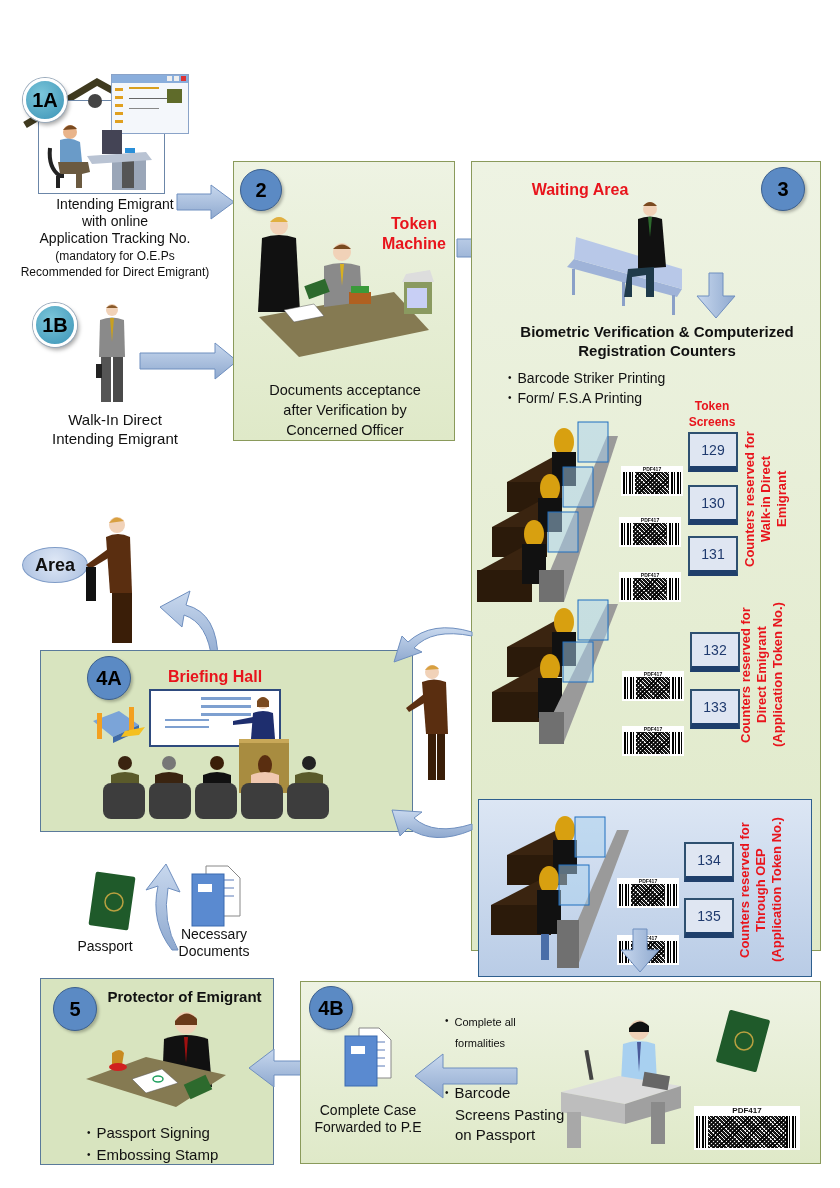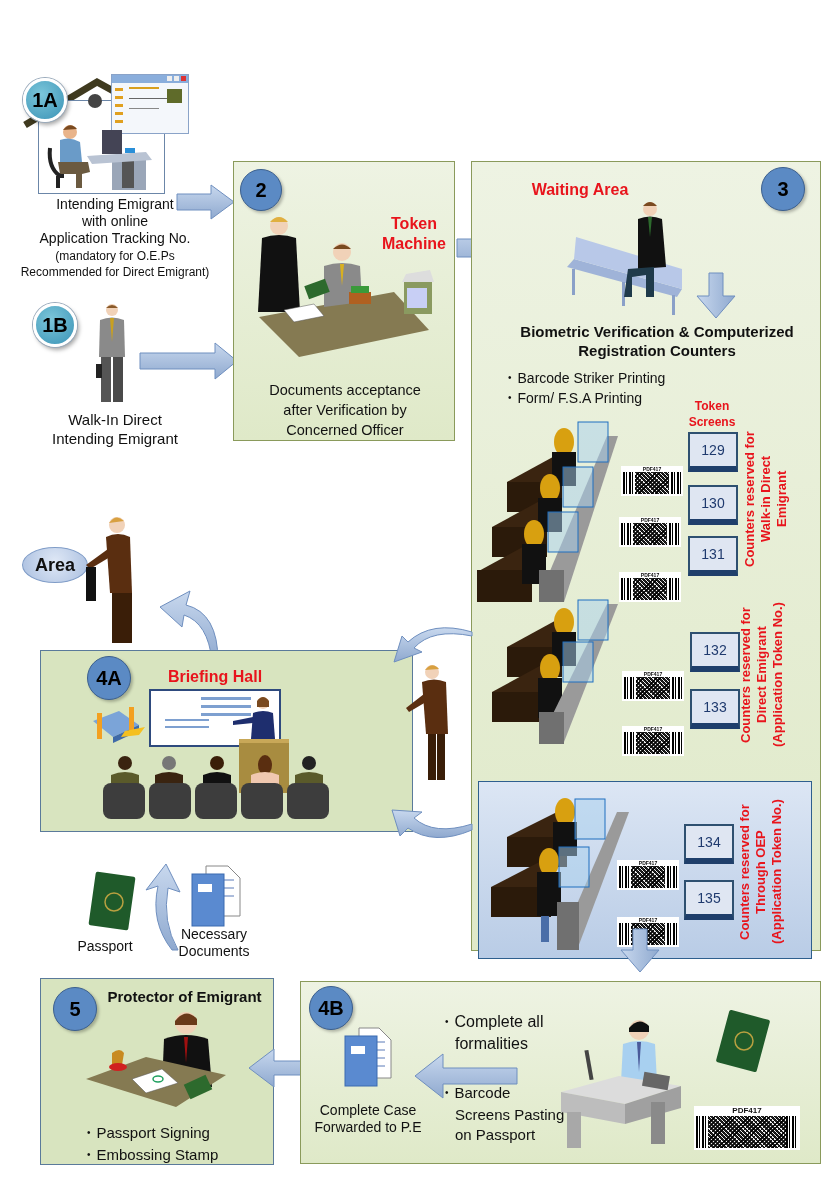--- a/index.html
+++ b/index.html
@@ -269,21 +269,21 @@
     </div>
   <div class="token-screen" style="left:218px;top:527px;">
       <span>133</span>
     </div>
   <div class="vert-text" style="left:266px;top:434px;height:158px;">
     <div>Counters reserved for</div>
     <div>Direct Emigrant</div>
     <div>(Application Token No.)</div>
   </div>
 
-  <div class="panel panel-blue" style="left:6px;top:619px;width:334px;height:178px;padding-left:24px;">
+  <div class="panel panel-blue" style="left:6px;top:637px;width:334px;height:178px;padding-left:24px;">
     <svg style="left:0px;top:10px;" width="150" height="160">
       <polygon points="28,45 88,15 88,45 28,75" fill="#3a2410"></polygon>
       <rect x="28" y="45" width="60" height="30" fill="#2b1a0a"></rect>
       <polygon points="12,95 70,65 70,95 12,125" fill="#3a2410"></polygon>
       <rect x="12" y="95" width="60" height="30" fill="#2b1a0a"></rect>
       <ellipse cx="86" cy="20" rx="10" ry="14" fill="#d8a010"></ellipse>
       <rect x="74" y="30" width="24" height="34" fill="#111"></rect>
       <ellipse cx="70" cy="70" rx="10" ry="14" fill="#d8a010"></ellipse>
       <rect x="58" y="80" width="24" height="44" fill="#111"></rect>
       <rect x="62" y="124" width="8" height="26" fill="#4a6ea8"></rect>
@@ -465,21 +465,21 @@
     <rect x="2" y="10" width="32" height="50" fill="#5a8ad0" stroke="#3a6ab0"></rect>
     <rect x="8" y="20" width="14" height="8" fill="#fff"></rect>
   </svg>
   <div class="caption" style="left:2px;top:120px;width:130px;">
     <div>Complete Case</div>
     <div>Forwarded to P.E</div>
   </div>
   <svg style="left:112px;top:70px;" width="106" height="48">
     <path d="M104 16 H30 V2 L2 24 L30 46 V32 H104 Z" fill="url(#arrowGrad)" stroke="#6f8fbf" stroke-width="1"></path>
   </svg>
-  <ul class="bullets" style="left:144px;top:30px;font-size:16px;line-height:20px;">
+  <ul class="bullets" style="left:144px;top:30px;font-size:11px;line-height:20px;">
     <li><span>Complete all</span><br><span style="margin-left:10px">formalities</span></li>
   </ul>
   <ul class="bullets" style="left:144px;top:101px;font-size:15px;line-height:20px;">
     <li><span>Barcode</span><br><span style="margin-left:10px">Screens Pasting</span><br><span style="margin-left:10px">on Passport</span></li>
   </ul>
   <svg style="left:258px;top:30px;" width="130" height="140">
     <circle cx="80" cy="18" r="10" fill="#f1d2b8"></circle>
     <path d="M70 16 Q80 4 90 14 L90 20 L70 20 Z" fill="#111"></path>
     <path d="M64 32 Q80 26 96 32 L98 70 L62 70 Z" fill="#a8d0f0"></path>
     <path d="M78 30 L80 60 L82 30 Z" fill="#4a5a9a"></path>

